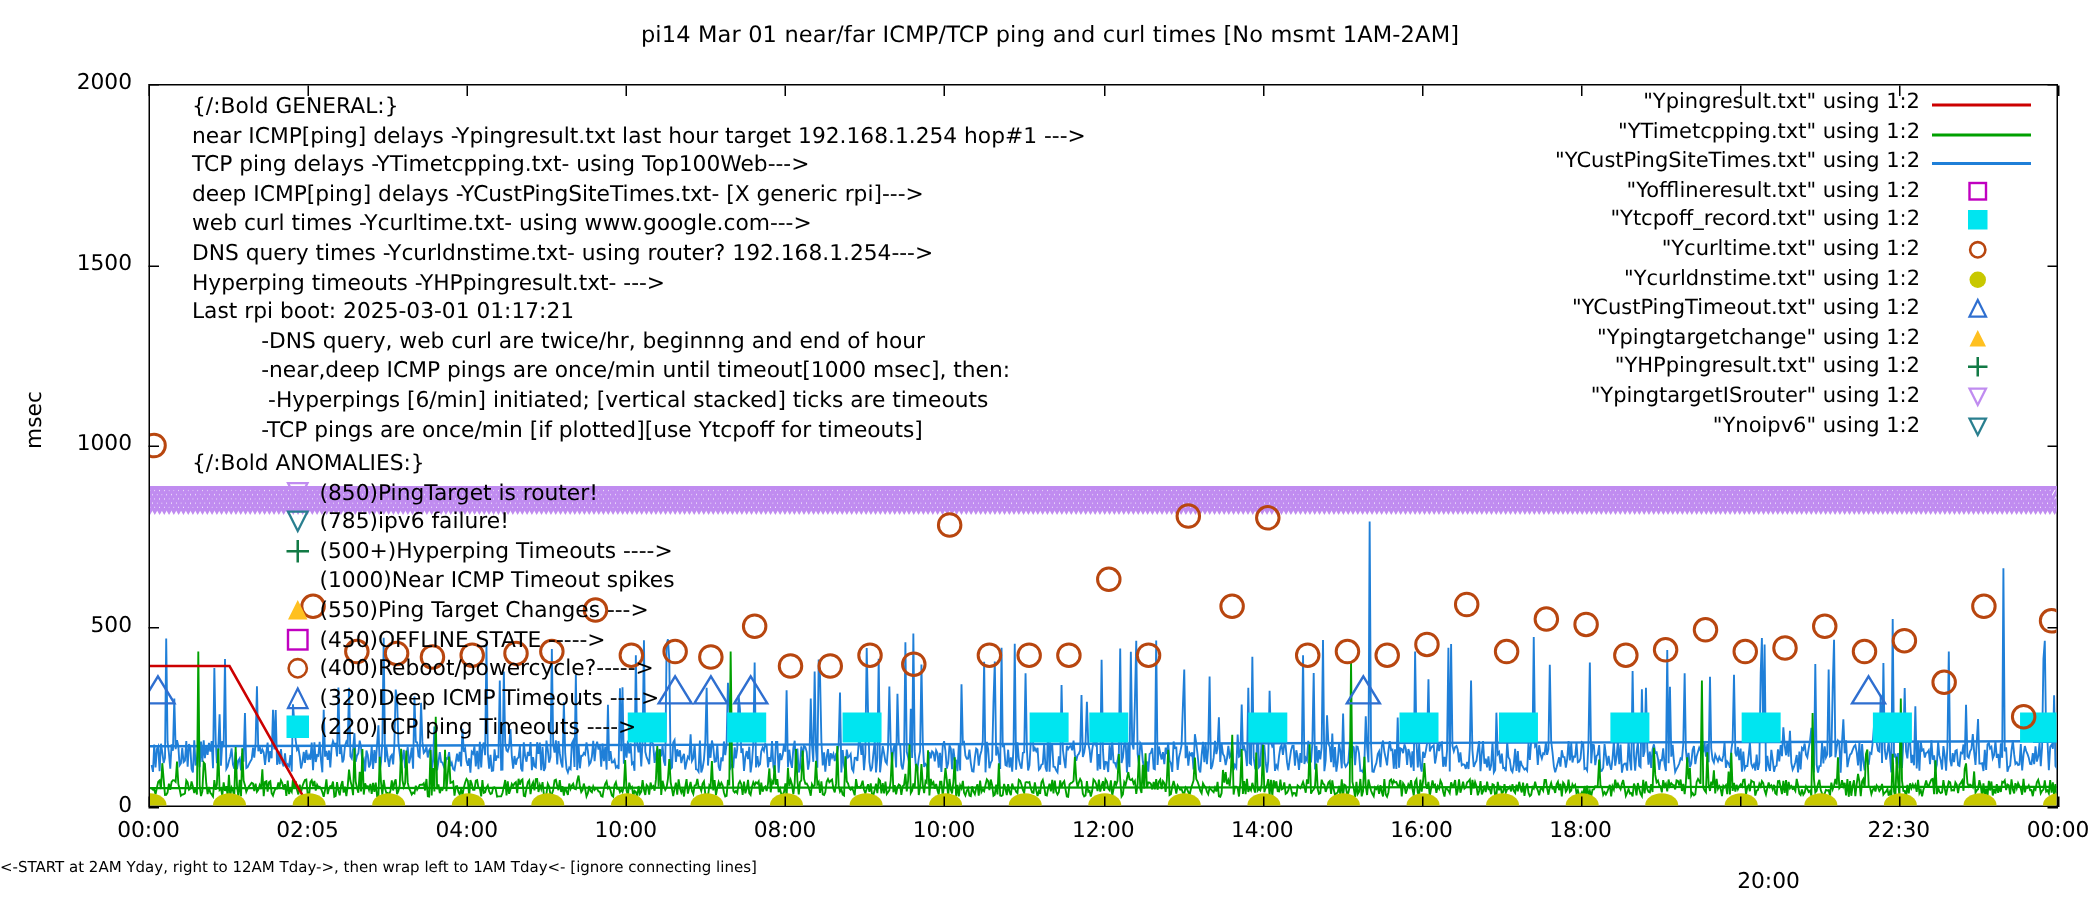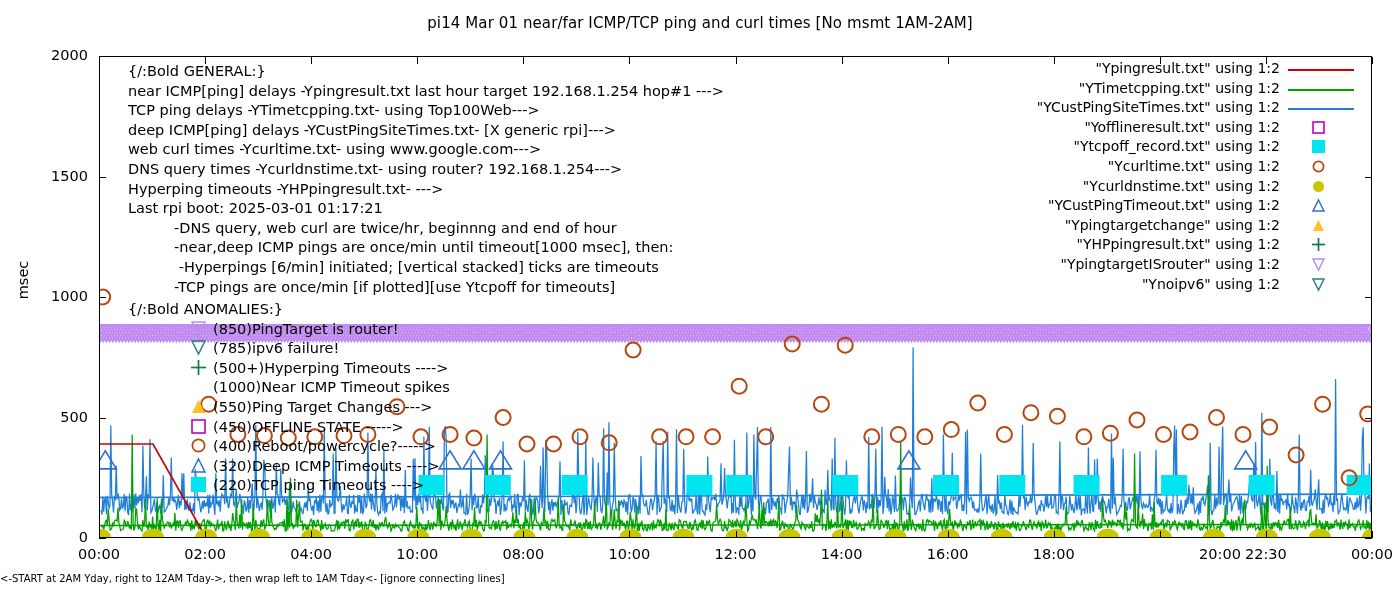--- a/index.html
+++ b/index.html
@@ -614,21 +614,21 @@
       <div class="abs ytick-mark" style="top: 176.5px;"></div>
       <div class="abs ytick-mark-r" style="top: 176.5px;"></div>
       <div class="abs ytick-label" style="left: 12px; top: 47px;">2000</div>
       <div class="abs ytick-mark" style="top: 56px;"></div>
       <div class="abs ytick-mark-r" style="top: 56px;"></div>
     </div>
   <div id="xticks">
       <div class="abs xtick-label" style="left: 64px;">00:00</div>
       <div class="abs xtick-mark" style="left: 99px;"></div>
       <div class="abs xtick-mark-t" style="left: 99px;"></div>
-      <div class="abs xtick-label" style="left: 170.083px;">02:00</div>
+      <div class="abs xtick-label" style="left: 170.083px;">02:05</div>
       <div class="abs xtick-mark" style="left: 205.083px;"></div>
       <div class="abs xtick-mark-t" style="left: 205.083px;"></div>
       <div class="abs xtick-label" style="left: 276.167px;">04:00</div>
       <div class="abs xtick-mark" style="left: 311.167px;"></div>
       <div class="abs xtick-mark-t" style="left: 311.167px;"></div>
       <div class="abs xtick-label" style="left: 382.25px;">10:00</div>
       <div class="abs xtick-mark" style="left: 417.25px;"></div>
       <div class="abs xtick-mark-t" style="left: 417.25px;"></div>
       <div class="abs xtick-label" style="left: 488.333px;">08:00</div>
       <div class="abs xtick-mark" style="left: 523.333px;"></div>
@@ -641,21 +641,21 @@
       <div class="abs xtick-mark-t" style="left: 735.5px;"></div>
       <div class="abs xtick-label" style="left: 806.583px;">14:00</div>
       <div class="abs xtick-mark" style="left: 841.583px;"></div>
       <div class="abs xtick-mark-t" style="left: 841.583px;"></div>
       <div class="abs xtick-label" style="left: 912.667px;">16:00</div>
       <div class="abs xtick-mark" style="left: 947.667px;"></div>
       <div class="abs xtick-mark-t" style="left: 947.667px;"></div>
       <div class="abs xtick-label" style="left: 1018.75px;">18:00</div>
       <div class="abs xtick-mark" style="left: 1053.75px;"></div>
       <div class="abs xtick-mark-t" style="left: 1053.75px;"></div>
-      <div class="abs xtick-label" style="left: 1185px;">20:00</div>
+      <div class="abs xtick-label" style="left: 1144px; margin-top: 34px;">20:00</div>
       <div class="abs xtick-mark" style="left: 1159.83px;"></div>
       <div class="abs xtick-mark-t" style="left: 1159.83px;"></div>
       <div class="abs xtick-label" style="left: 1230.92px;">22:30</div>
       <div class="abs xtick-mark" style="left: 1265.92px;"></div>
       <div class="abs xtick-mark-t" style="left: 1265.92px;"></div>
       <div class="abs xtick-label" style="left: 1337px;">00:00</div>
       <div class="abs xtick-mark" style="left: 1372px;"></div>
       <div class="abs xtick-mark-t" style="left: 1372px;"></div>
     </div>
 

